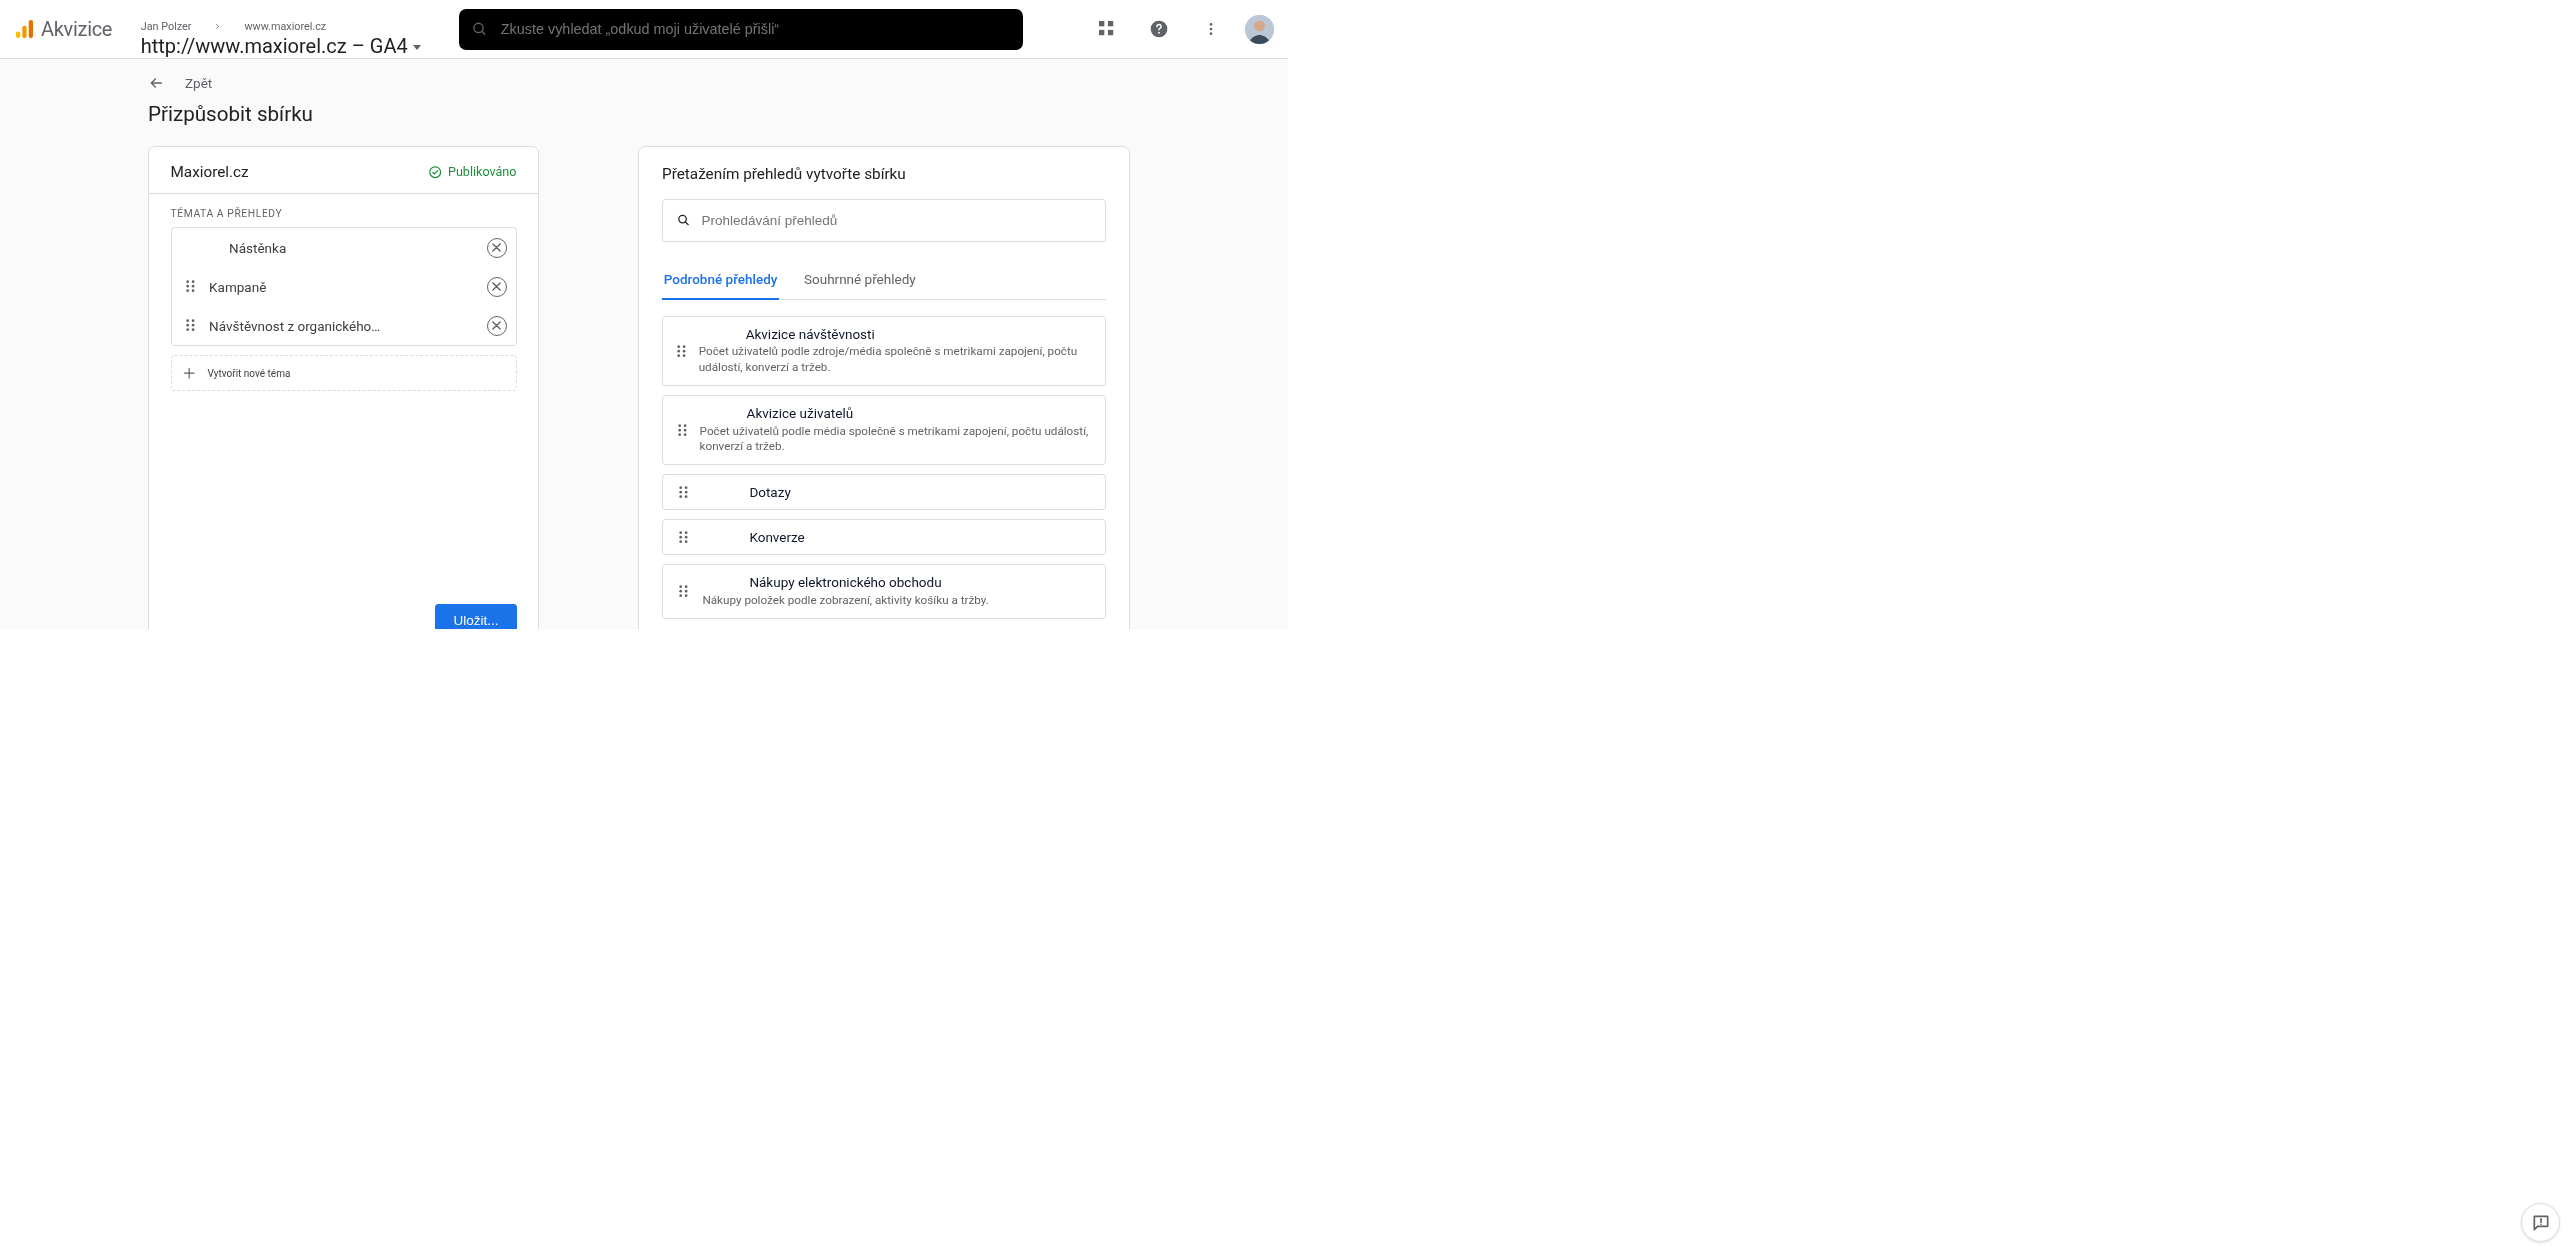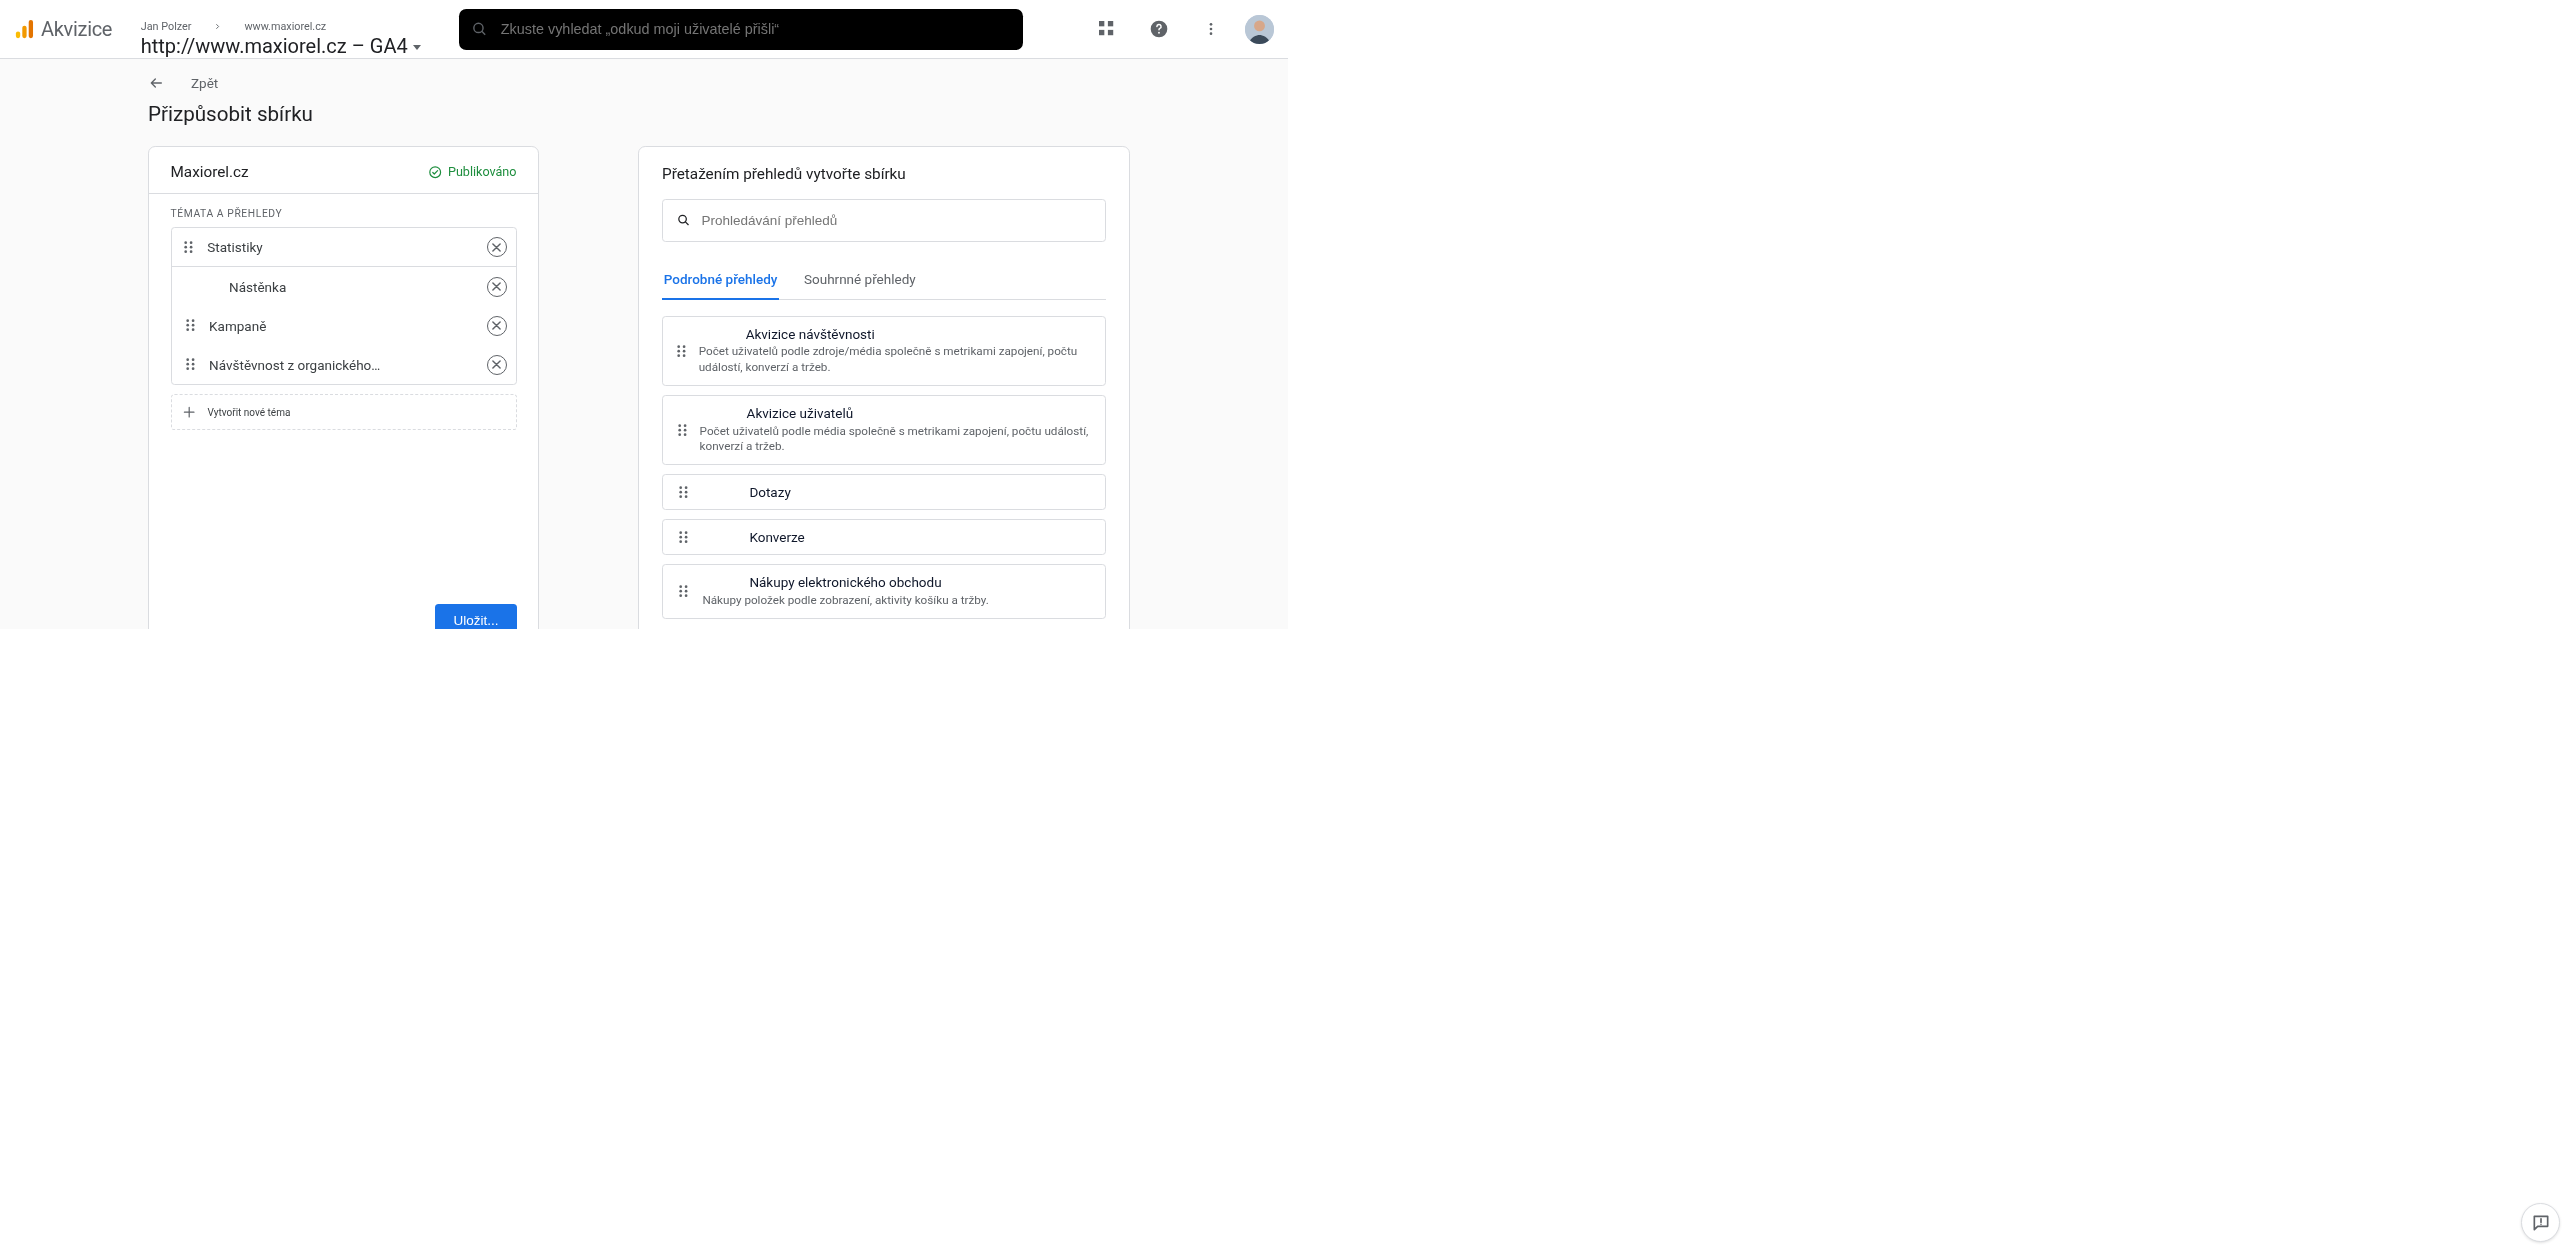--- a/index.html
+++ b/index.html
@@ -50,21 +50,21 @@
   
   .page {
     height: 570px;
     background:#fafafa;
     padding: 16px 0 0 0;
     display:flex;
     flex-direction:column;
     align-items:flex-start;
   }
   .content-col { width:987px; margin-left:148px;}
-  .back-row { display:flex; align-items:center; gap:27px; color:#5f6368; font-size:13.5px; cursor:pointer; margin-bottom:10.8px;}
+  .back-row { display:flex; align-items:center; gap:21px; color:#5f6368; font-size:13.5px; cursor:pointer; margin-bottom:10.8px;}
   .page-title { font-size:20.6px; color:#202124; margin-bottom:20px;}
 
   .panels { display:flex; gap:99px;}
 
   
   .panel {
     background:#fff;
     border:0.9px solid #dadce0;
     border-radius:7.2px;
   }
@@ -246,38 +246,20 @@
             <svg width="14.4" height="14.4" viewBox="0 0 24 24">
               <circle cx="12" cy="12" r="9" fill="none" stroke="#1e8e3e" stroke-width="2"></circle>
               <path d="M8 12.5l2.5 2.5L16 9.5" fill="none" stroke="#1e8e3e" stroke-width="2" stroke-linecap="round" stroke-linejoin="round"></path>
             </svg>
             <span>Publikováno</span>
           </div>
         </div>
         <div class="lp-section-label">TÉMATA A PŘEHLEDY</div>
 
         <div class="topic-box">
-          <div class="topic-row topic-group-hdr">
-            <span class="handle">
-              <svg width="10.8" height="14.4" viewBox="0 0 12 16">
-                  <circle cx="3" cy="3" r="1.5" fill="#5f6368"></circle>
-                  <circle cx="9" cy="3" r="1.5" fill="#5f6368"></circle>
-                  <circle cx="3" cy="8" r="1.5" fill="#5f6368"></circle>
-                  <circle cx="9" cy="8" r="1.5" fill="#5f6368"></circle>
-                  <circle cx="3" cy="13" r="1.5" fill="#5f6368"></circle>
-                  <circle cx="9" cy="13" r="1.5" fill="#5f6368"></circle>
-                </svg>
-            </span>
-            <span class="topic-label">Statistiky</span>
-            <span class="del-btn">
-              <svg viewBox="0 0 10 10">
-                  <path d="M1 1l8 8M9 1l-8 8" stroke="#5f6368" stroke-width="1.6" stroke-linecap="round"></path>
-                </svg>
-            </span>
-          </div>
           <div class="topic-row sub">
             <span class="sub-spacer">.</span>
             <span class="topic-label sub">Nástěnka</span>
             <span class="del-btn">
               <svg viewBox="0 0 10 10">
                   <path d="M1 1l8 8M9 1l-8 8" stroke="#5f6368" stroke-width="1.6" stroke-linecap="round"></path>
                 </svg>
             </span>
           </div>
           <div class="topic-row sub">

